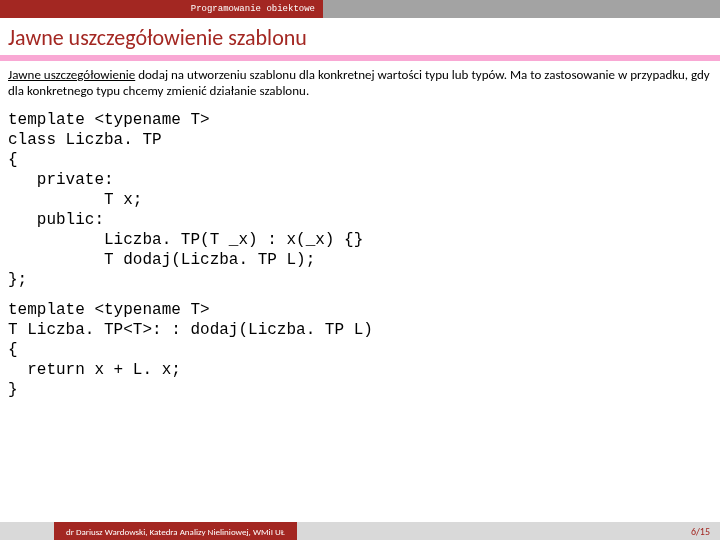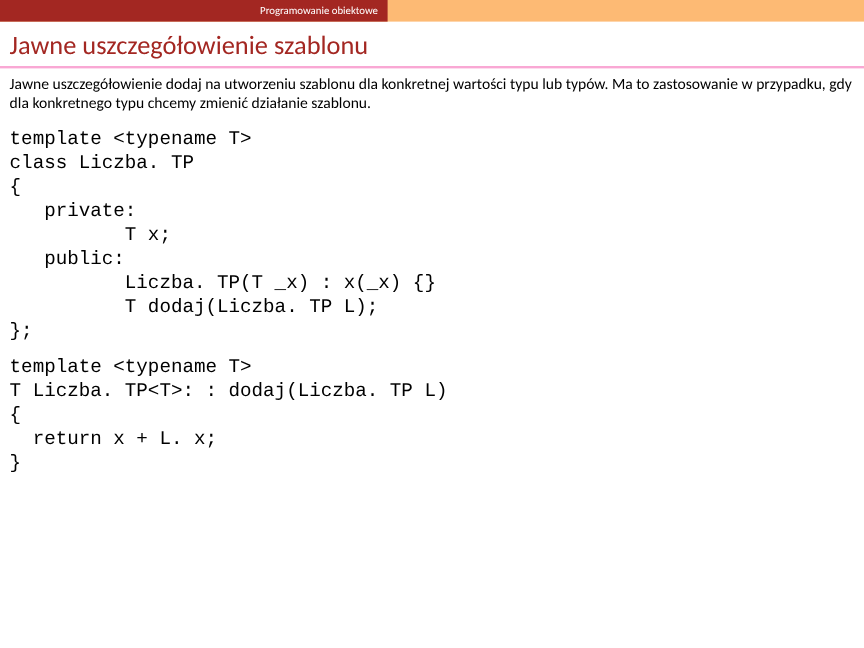--- a/index.html
+++ b/index.html
@@ -1,27 +1,27 @@
 <!DOCTYPE html>
 <html><head>
 <meta charset="utf-8">
 <style>
   * { margin: 0; padding: 0; box-sizing: border-box; }
   html, body { width: 720px; height: 540px; font-family: Calibri, Arial, sans-serif; background: #fff; overflow: hidden; }
   .slide { width: 720px; height: 540px; position: relative; display: flex; flex-direction: column; }
 
-  .topbar { height: 18px; background: #fdba74; display: flex; align-items: stretch; font-size: 9px; }
+  .topbar { height: 18px; background: #a3a3a3; display: flex; align-items: stretch; font-size: 9px; font-family: Liberation Mono, monospace; }
   .top-left { width: 323px; height: 18px; background: #a32722; color: #fff; display: flex; justify-content: flex-end; align-items: center; padding-right: 8px; }
   .top-right { flex: 1; display: flex; align-items: center; padding-left: 10px; color: #3a3a3a; }
 
-  .title-row { border-bottom: 2px solid #f9a8d4; padding: 6px 8px 4px 8px; }
+  .title-row { border-bottom: 6px solid #f9a8d4; padding: 6px 8px 4px 8px; }
   .title { font-size: 22px; color: #a32722; font-weight: 400; }
 
   .body { padding: 6px 8px 0 8px; font-size: 13px; line-height: 1.25; color: #000; }
-  .body .u { }
+  .body .u { text-decoration: underline; }
 
   .code { font-family: "Courier New", monospace; font-size: 16px; line-height: 1.25; white-space: pre; padding: 10px 8px 0 8px; color: #000; }
 
   .footer { position: absolute; left: 0; right: 0; bottom: 0; height: 18px; background: #d9d9d9; }
   .footer-bar { position: absolute; left: 54px; height: 18px; background: #a32722; color: #fff; font-size: 9px; display: flex; align-items: center; padding: 0 12px; }
   .page-num { position: absolute; right: 10px; top: 0; height: 18px; display: flex; align-items: center; font-size: 10px; color: #a32722; }
 </style>
 </head>
 <body>
 
@@ -47,14 +47,18 @@
    public:
           Liczba. TP(T _x) : x(_x) {}
           T dodaj(Liczba. TP L);
 };</div>
   <div class="code">template &lt;typename T&gt;
 T Liczba. TP&lt;T&gt;: : dodaj(Liczba. TP L)
 {
   return x + L. x;
 }</div>
 
+  <div class="footer">
+    <div class="footer-bar">dr Dariusz Wardowski, Katedra Analizy Nieliniowej, WMiI UŁ</div>
+    <div class="page-num">6/15</div>
+  </div>
 
 </div>
 
 </body></html>

